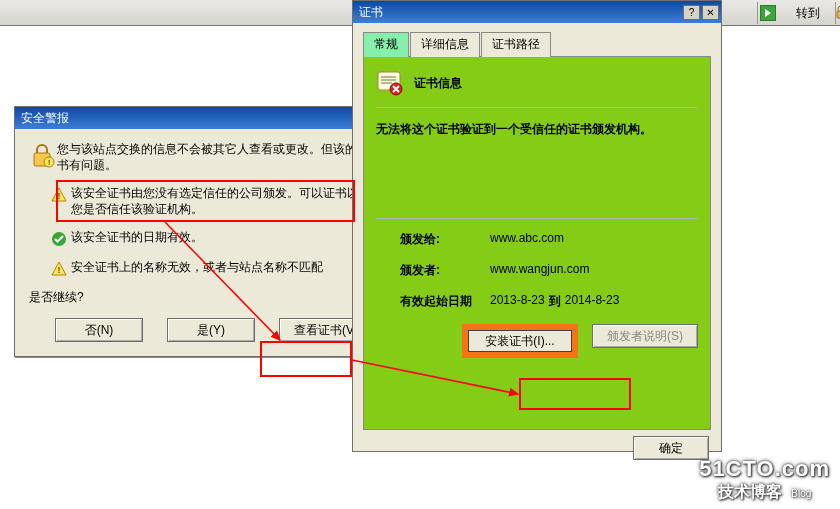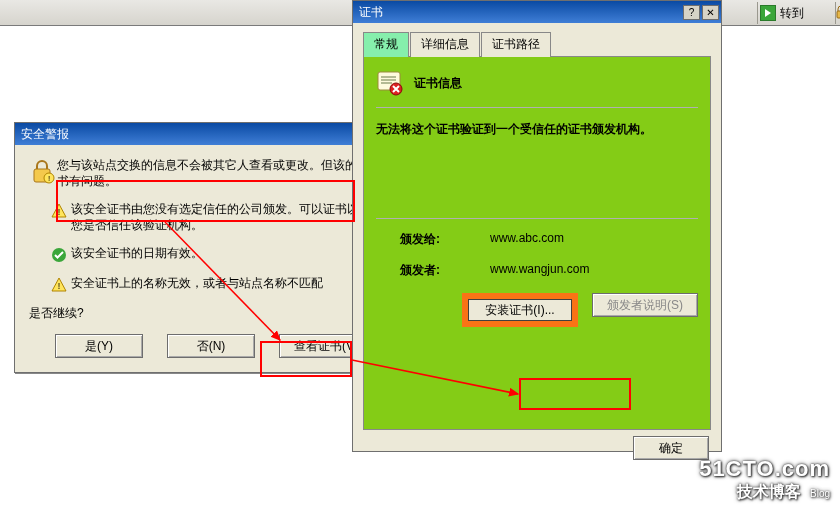--- a/index.html
+++ b/index.html
@@ -24,21 +24,21 @@
     box-sizing: border-box;
   }
   .toolbar .go-btn {
     position: absolute;
     right: 20px;
     top: 3px;
     width: 60px;
     height: 20px;
     display: flex;
     align-items: center;
-    gap: 4px;
+    gap: 20px;
     font-size: 12px;
   }
   .toolbar .go-arrow {
     width: 16px; height: 16px;
     background: #3aa63a;
     display: inline-flex;
     align-items: center;
     justify-content: center;
     color: #fff;
     font-size: 11px;
@@ -66,21 +66,21 @@
     right: -6px;
     top: 5px;
     width: 10px;
     height: 14px;
   }
 
   
   .alert-win {
     position: absolute;
     left: 14px;
-    top: 122px;
+    top: 106px;
     width: 400px;
     background: #ece9d8;
     border: 1px solid #6f6f6f;
     box-shadow: 1px 1px 0 #888;
     box-sizing: border-box;
   }
   .alert-title {
     height: 22px;
     background: linear-gradient(#0a4aa3, #3f7ed6);
     color: #fff;
@@ -269,21 +269,21 @@
     width: 840px;
     height: 509px;
     pointer-events: none;
   }
 
   
   .watermark {
     position: absolute;
     right: 10px;
     bottom: 6px;
-    text-align: right;
+    text-align: center;
     color: #fff;
     text-shadow: 0 0 2px #444, 0 0 4px #444, 1px 1px 2px #333;
   }
   .watermark .wm-big {
     font-size: 22px;
     font-weight: bold;
     letter-spacing: 1px;
   }
   .watermark .wm-small {
     font-size: 16px;
@@ -359,24 +359,24 @@
           <text x="8" y="12" text-anchor="middle" font-size="9" fill="#000">!</text>
         </svg>
       </div>
       <div class="alert-text">安全证书上的名称无效，或者与站点名称不匹配</div>
     </div>
 
     <div class="alert-continue">是否继续?</div>
 
     <div class="alert-buttons">
       <div class="win-btn">
-          <span>是(Y)</span>
+          <span>否(N)</span>
         </div>
       <div class="win-btn">
-          <span>否(N)</span>
+          <span>是(Y)</span>
         </div>
       <div class="win-btn wide">
           <span>查看证书(V)</span>
         </div>
     </div>
   </div>
 </div>
 
 <div class="cert-win">
   <div class="cert-title">
@@ -418,20 +418,28 @@
 
     <div class="cert-fields">
       <div class="cert-field">
         <div class="cert-label">颁发给:</div>
         <div class="cert-value">www.abc.com</div>
       </div>
       <div class="cert-field">
         <div class="cert-label">颁发者:</div>
         <div class="cert-value">www.wangjun.com</div>
       </div>
+      <div class="cert-field">
+        <div class="cert-label">有效起始日期</div>
+        <div class="cert-valid">
+          <span>2013-8-23</span>
+          <span style="font-weight:bold;">到</span>
+          <span>2014-8-23</span>
+        </div>
+      </div>
     </div>
 
     <div class="cert-panel-btns">
       <div class="win-btn" style="border:6px solid #f97316; box-shadow: inset 0 0 0 1px #404040;">
         <span>安装证书(I)...</span>
       </div>
       <div class="win-btn disabled">
         <span>颁发者说明(S)</span>
       </div>
     </div>

